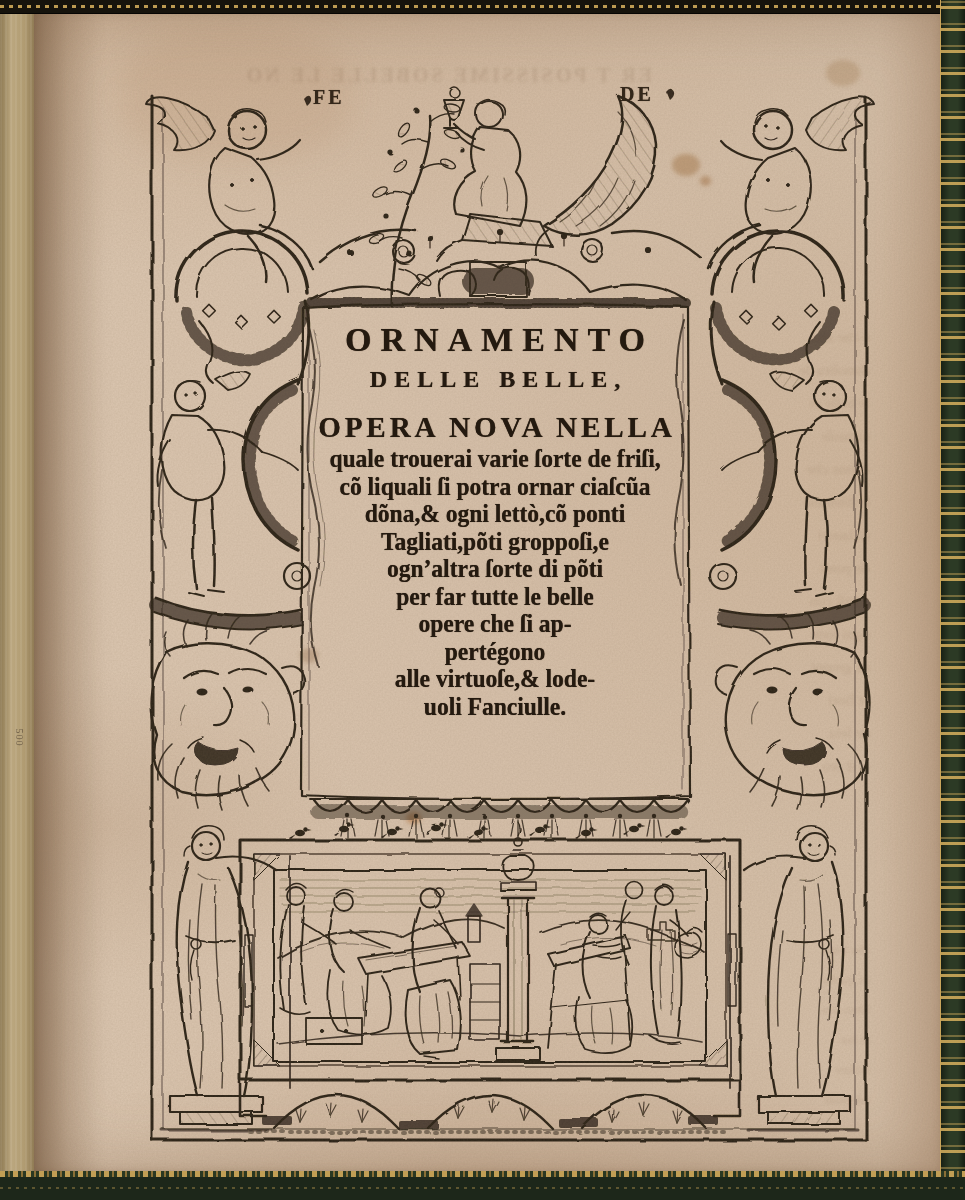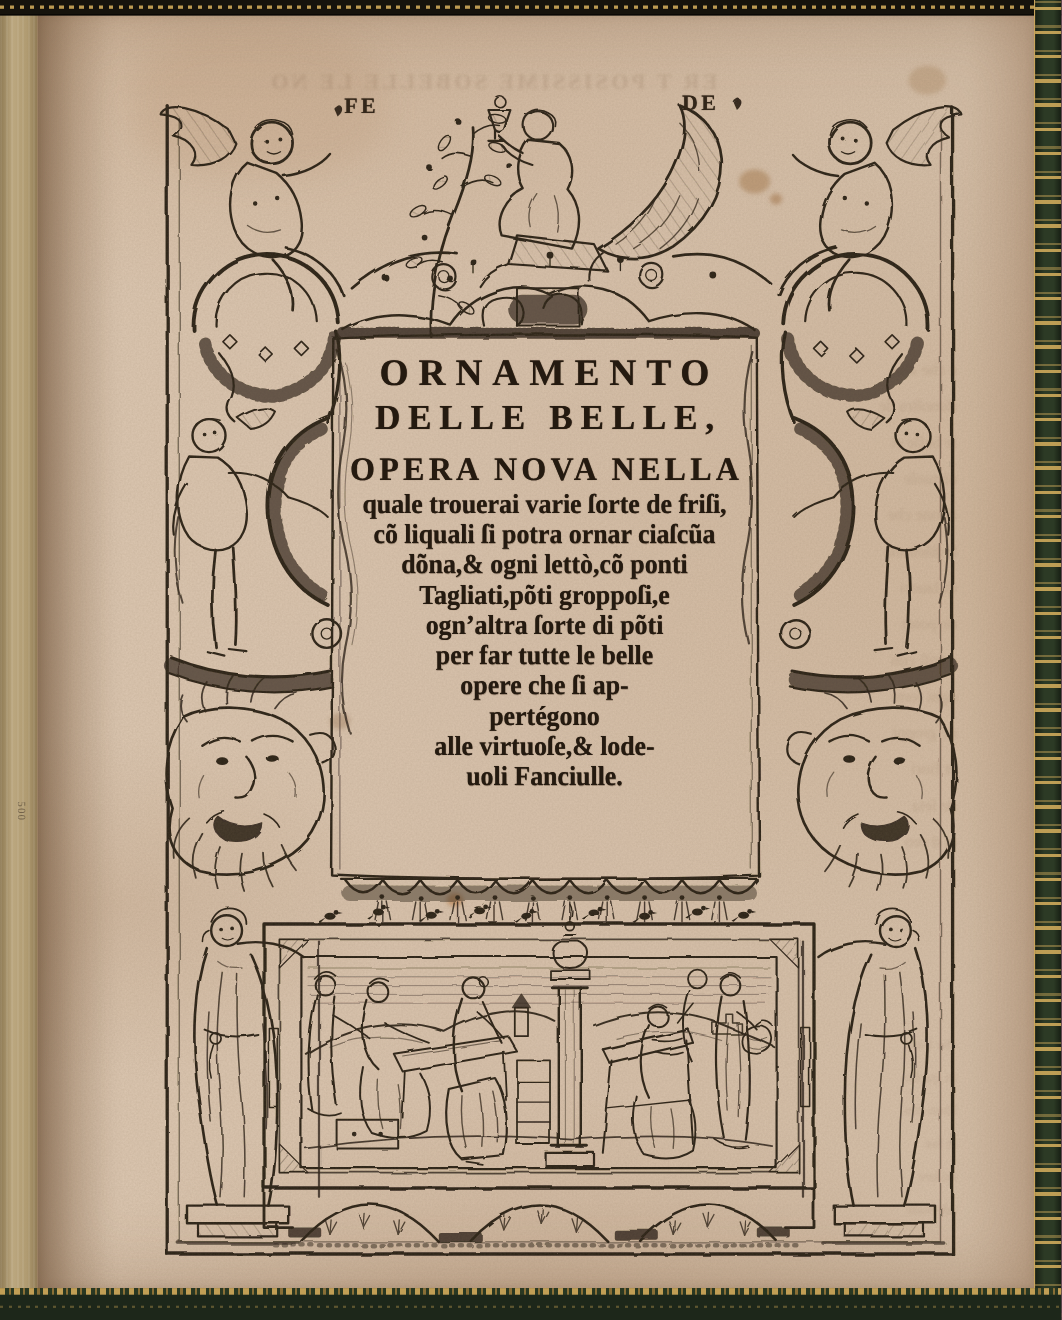--- a/index.html
+++ b/index.html
@@ -61,21 +61,21 @@
         text-shadow:0 0 .8px rgba(40,24,8,.7);}
   .mark-fe{left:313px;top:86px;}
   .mark-de{left:620px;top:83px;}
   .edge-num{position:absolute;left:10px;top:732px;font-size:10px;color:rgba(60,48,36,.55);
             transform:rotate(90deg);letter-spacing:1px;}
 
   
   .title-block{position:absolute;left:293px;top:318px;width:404px;text-align:center;color:#241a10;
     text-shadow:0 0 .7px rgba(40,24,8,.8), .4px .4px 0 rgba(40,24,8,.25);}
   .tb-main{font-size:34px;line-height:44px;letter-spacing:9px;padding-left:9px;font-weight:700;white-space:nowrap;}
-  .tb-sub{font-size:32px;line-height:34px;letter-spacing:7px;padding-left:7px;font-weight:700;white-space:nowrap;text-align:center;}
+  .tb-sub{font-size:24px;line-height:34px;letter-spacing:7px;padding-left:7px;font-weight:700;white-space:nowrap;text-align:center;}
   .tb-sub2{font-size:26px;line-height:28px;font-weight:700;white-space:nowrap;}
   .tb-head{font-size:30px;line-height:36px;letter-spacing:4px;padding-left:4px;font-weight:700;
            margin-top:13px;white-space:nowrap;transform:scaleX(.97);}
   .tb-line{font-size:25px;line-height:27.5px;font-weight:600;white-space:nowrap;transform:scaleX(.94);}
   .tb-imprint{font-size:28px;line-height:30px;margin-top:14px;font-weight:700;word-spacing:8px;
               letter-spacing:1px;white-space:nowrap;}
 
   svg.art{position:absolute;left:0;top:0;}
 </style>
 </head>

